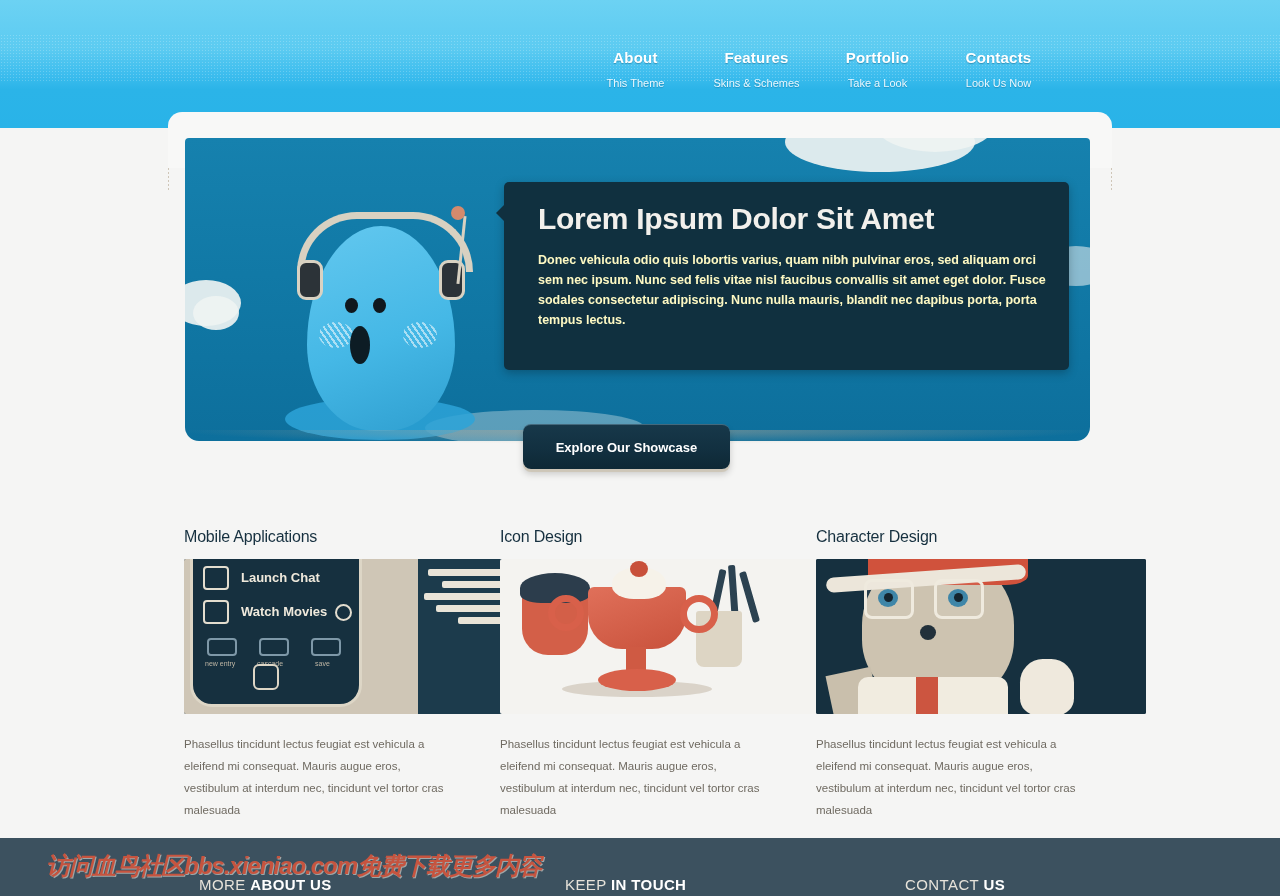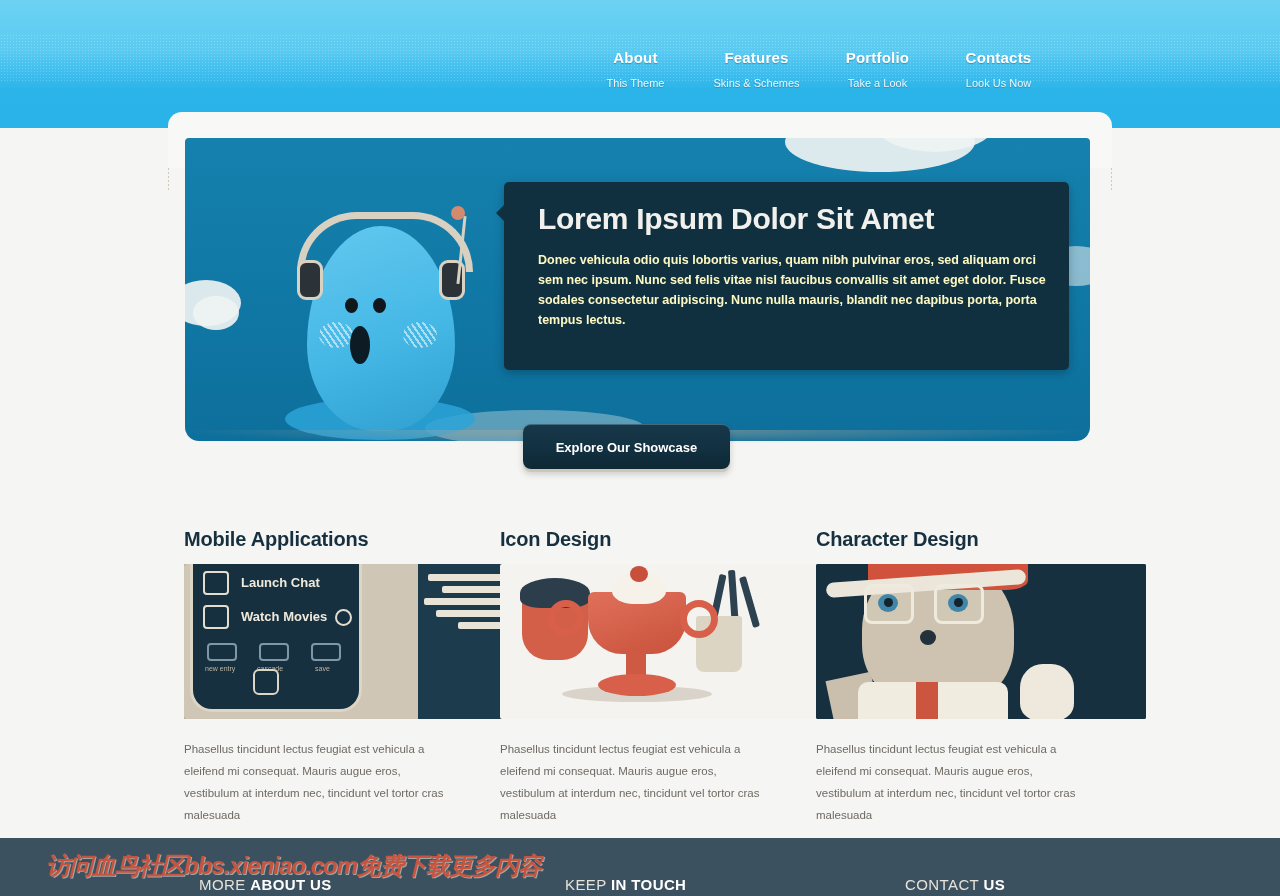--- a/index.html
+++ b/index.html
@@ -149,21 +149,21 @@
     background:linear-gradient(to bottom,#17384a 0%,#123040 55%,#0e2835 100%);
     border-radius:8px; border-top:1px solid #44697d;
     color:#fff; font-size:13px; font-weight:bold;
     display:flex; align-items:center; justify-content:center;
     cursor:pointer; box-shadow:0 3px 0 rgba(205,196,180,.85), 0 5px 7px rgba(0,0,0,.18);
   }
 
   
   .col{ position:absolute; top:528px; width:276px; }
   .col-title{
-    font-size:20px; font-weight:bold; color:#16303f; letter-spacing:-.2px;
+    font-size:16px; font-weight:normal; color:#16303f; letter-spacing:-.2px;
     margin-bottom:13px;
   }
   .thumb{
     width:330px; height:155px; border-radius:2px; overflow:hidden; position:relative;
     cursor:pointer; background:#16303f;
   }
   .col-text{
     margin-top:19px; font-size:11.5px; line-height:22px; color:#6f6a61; width:272px;
   }
 

